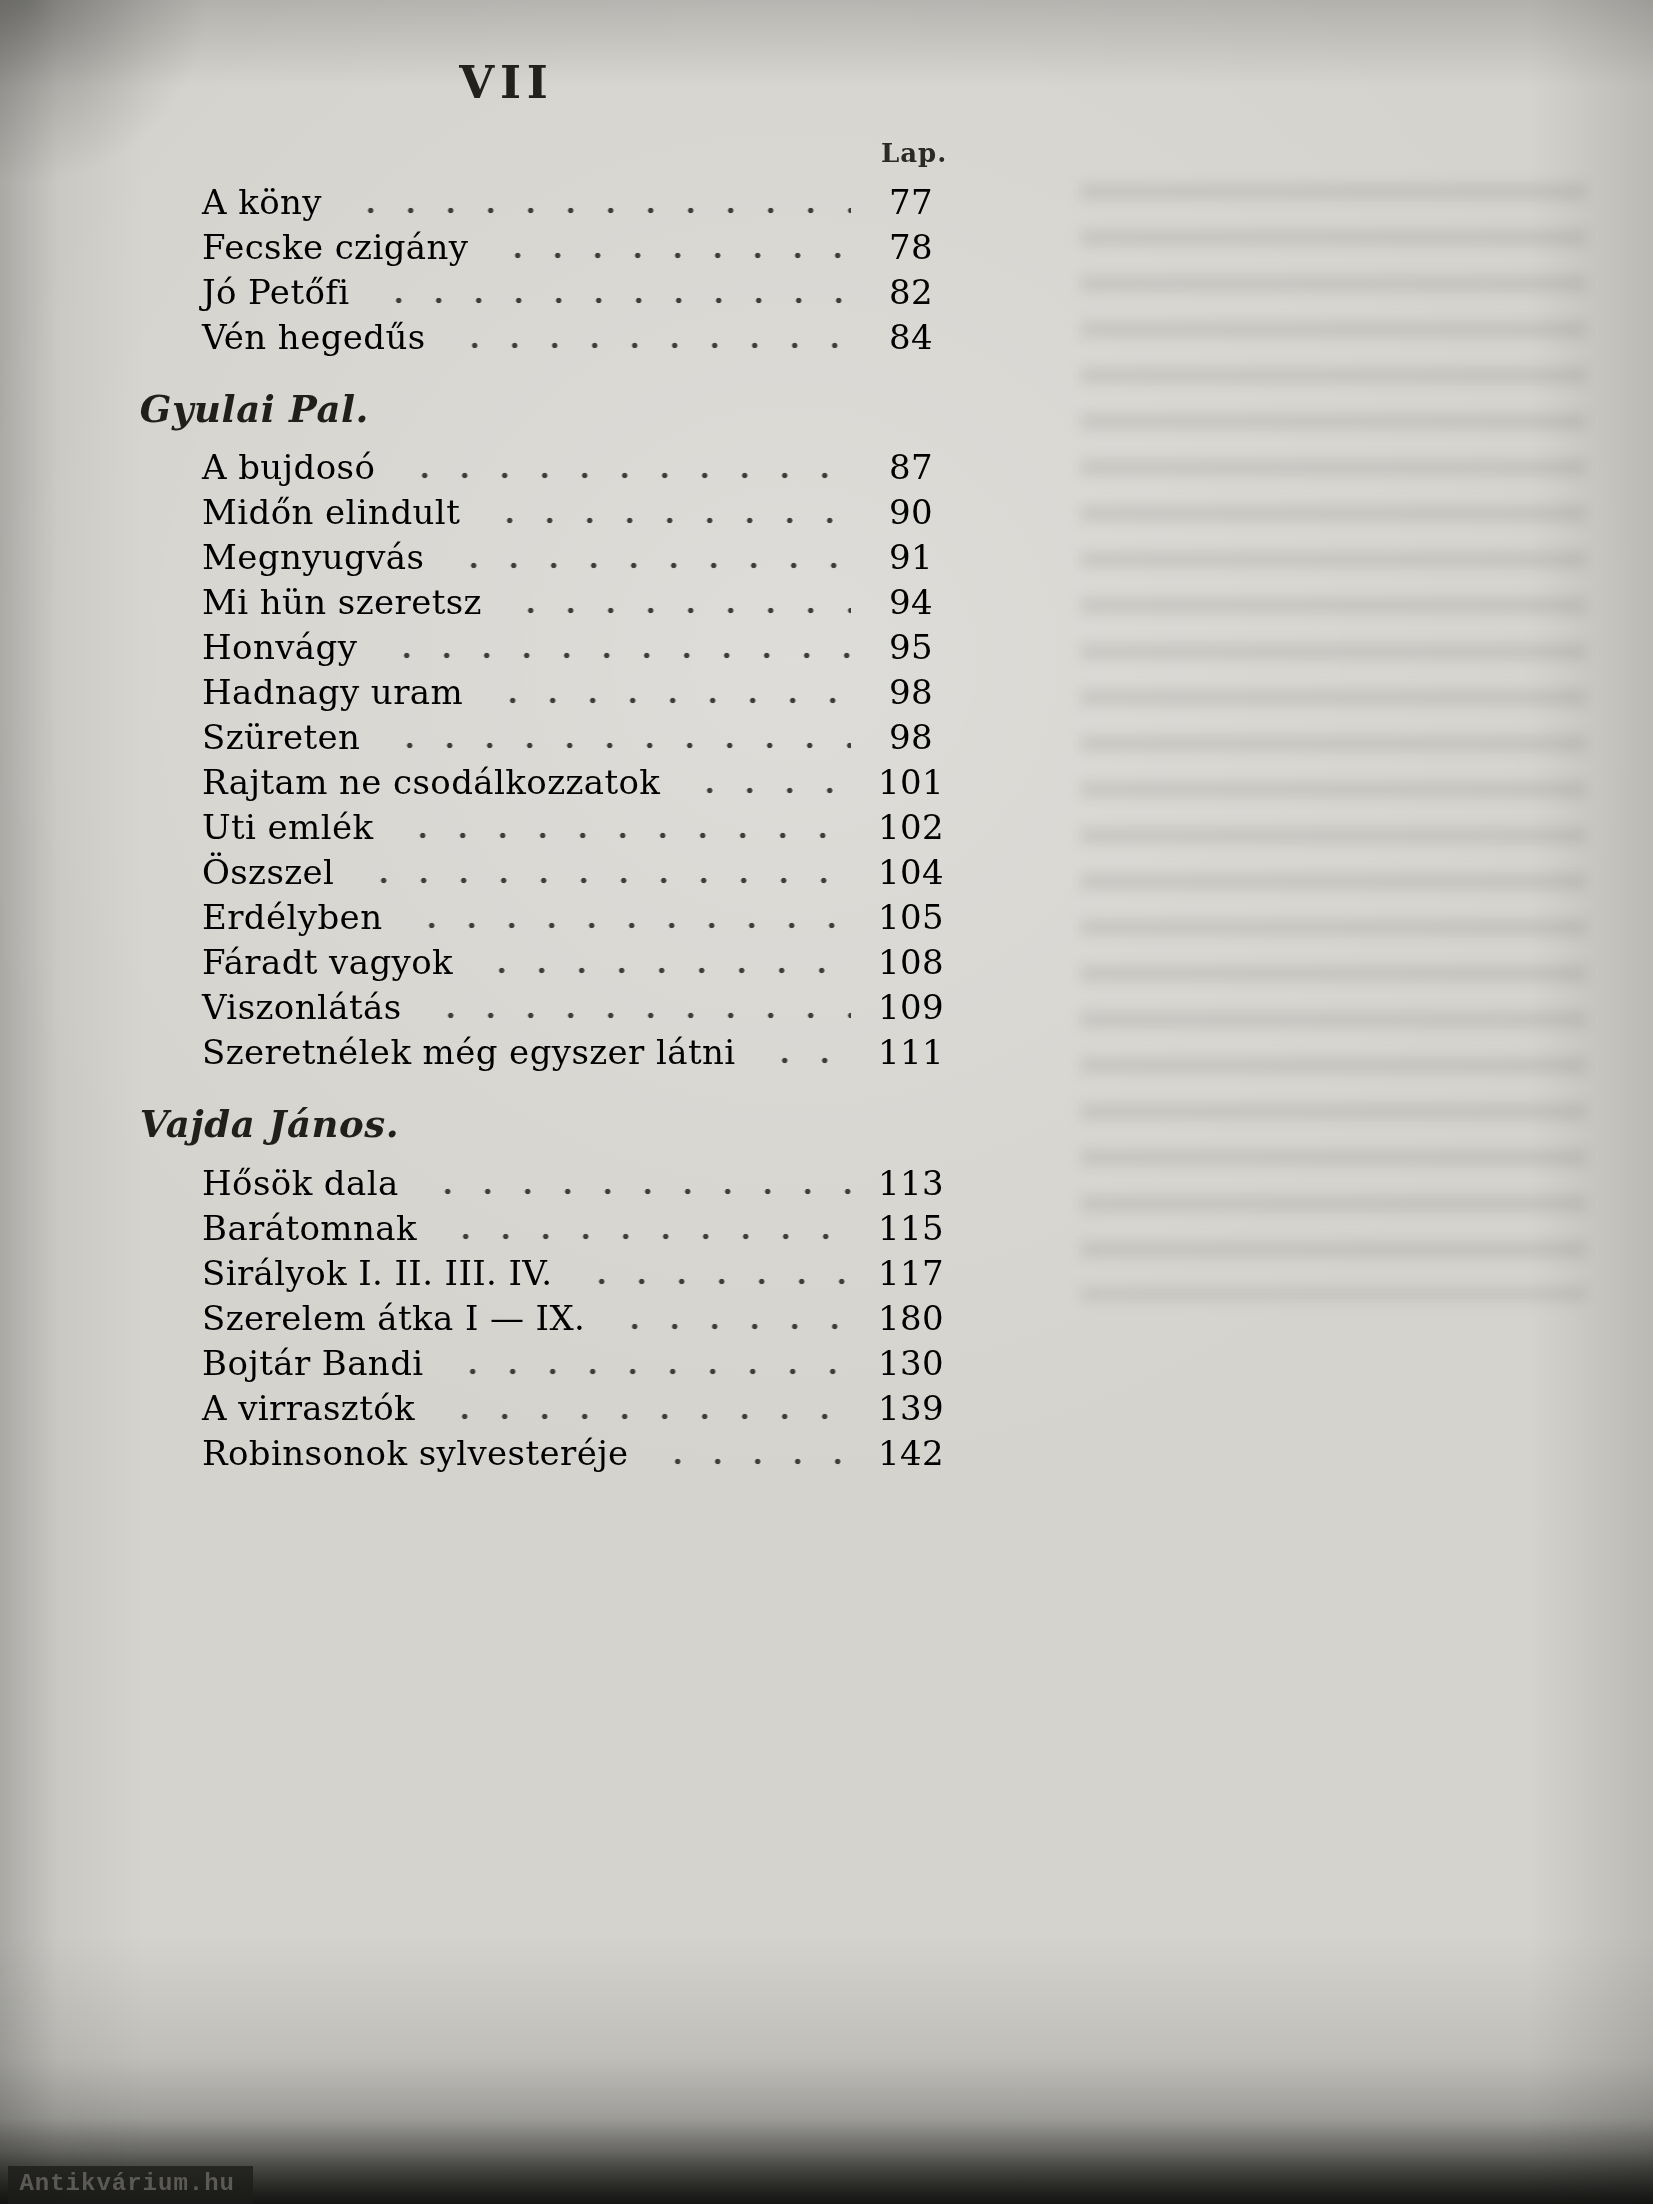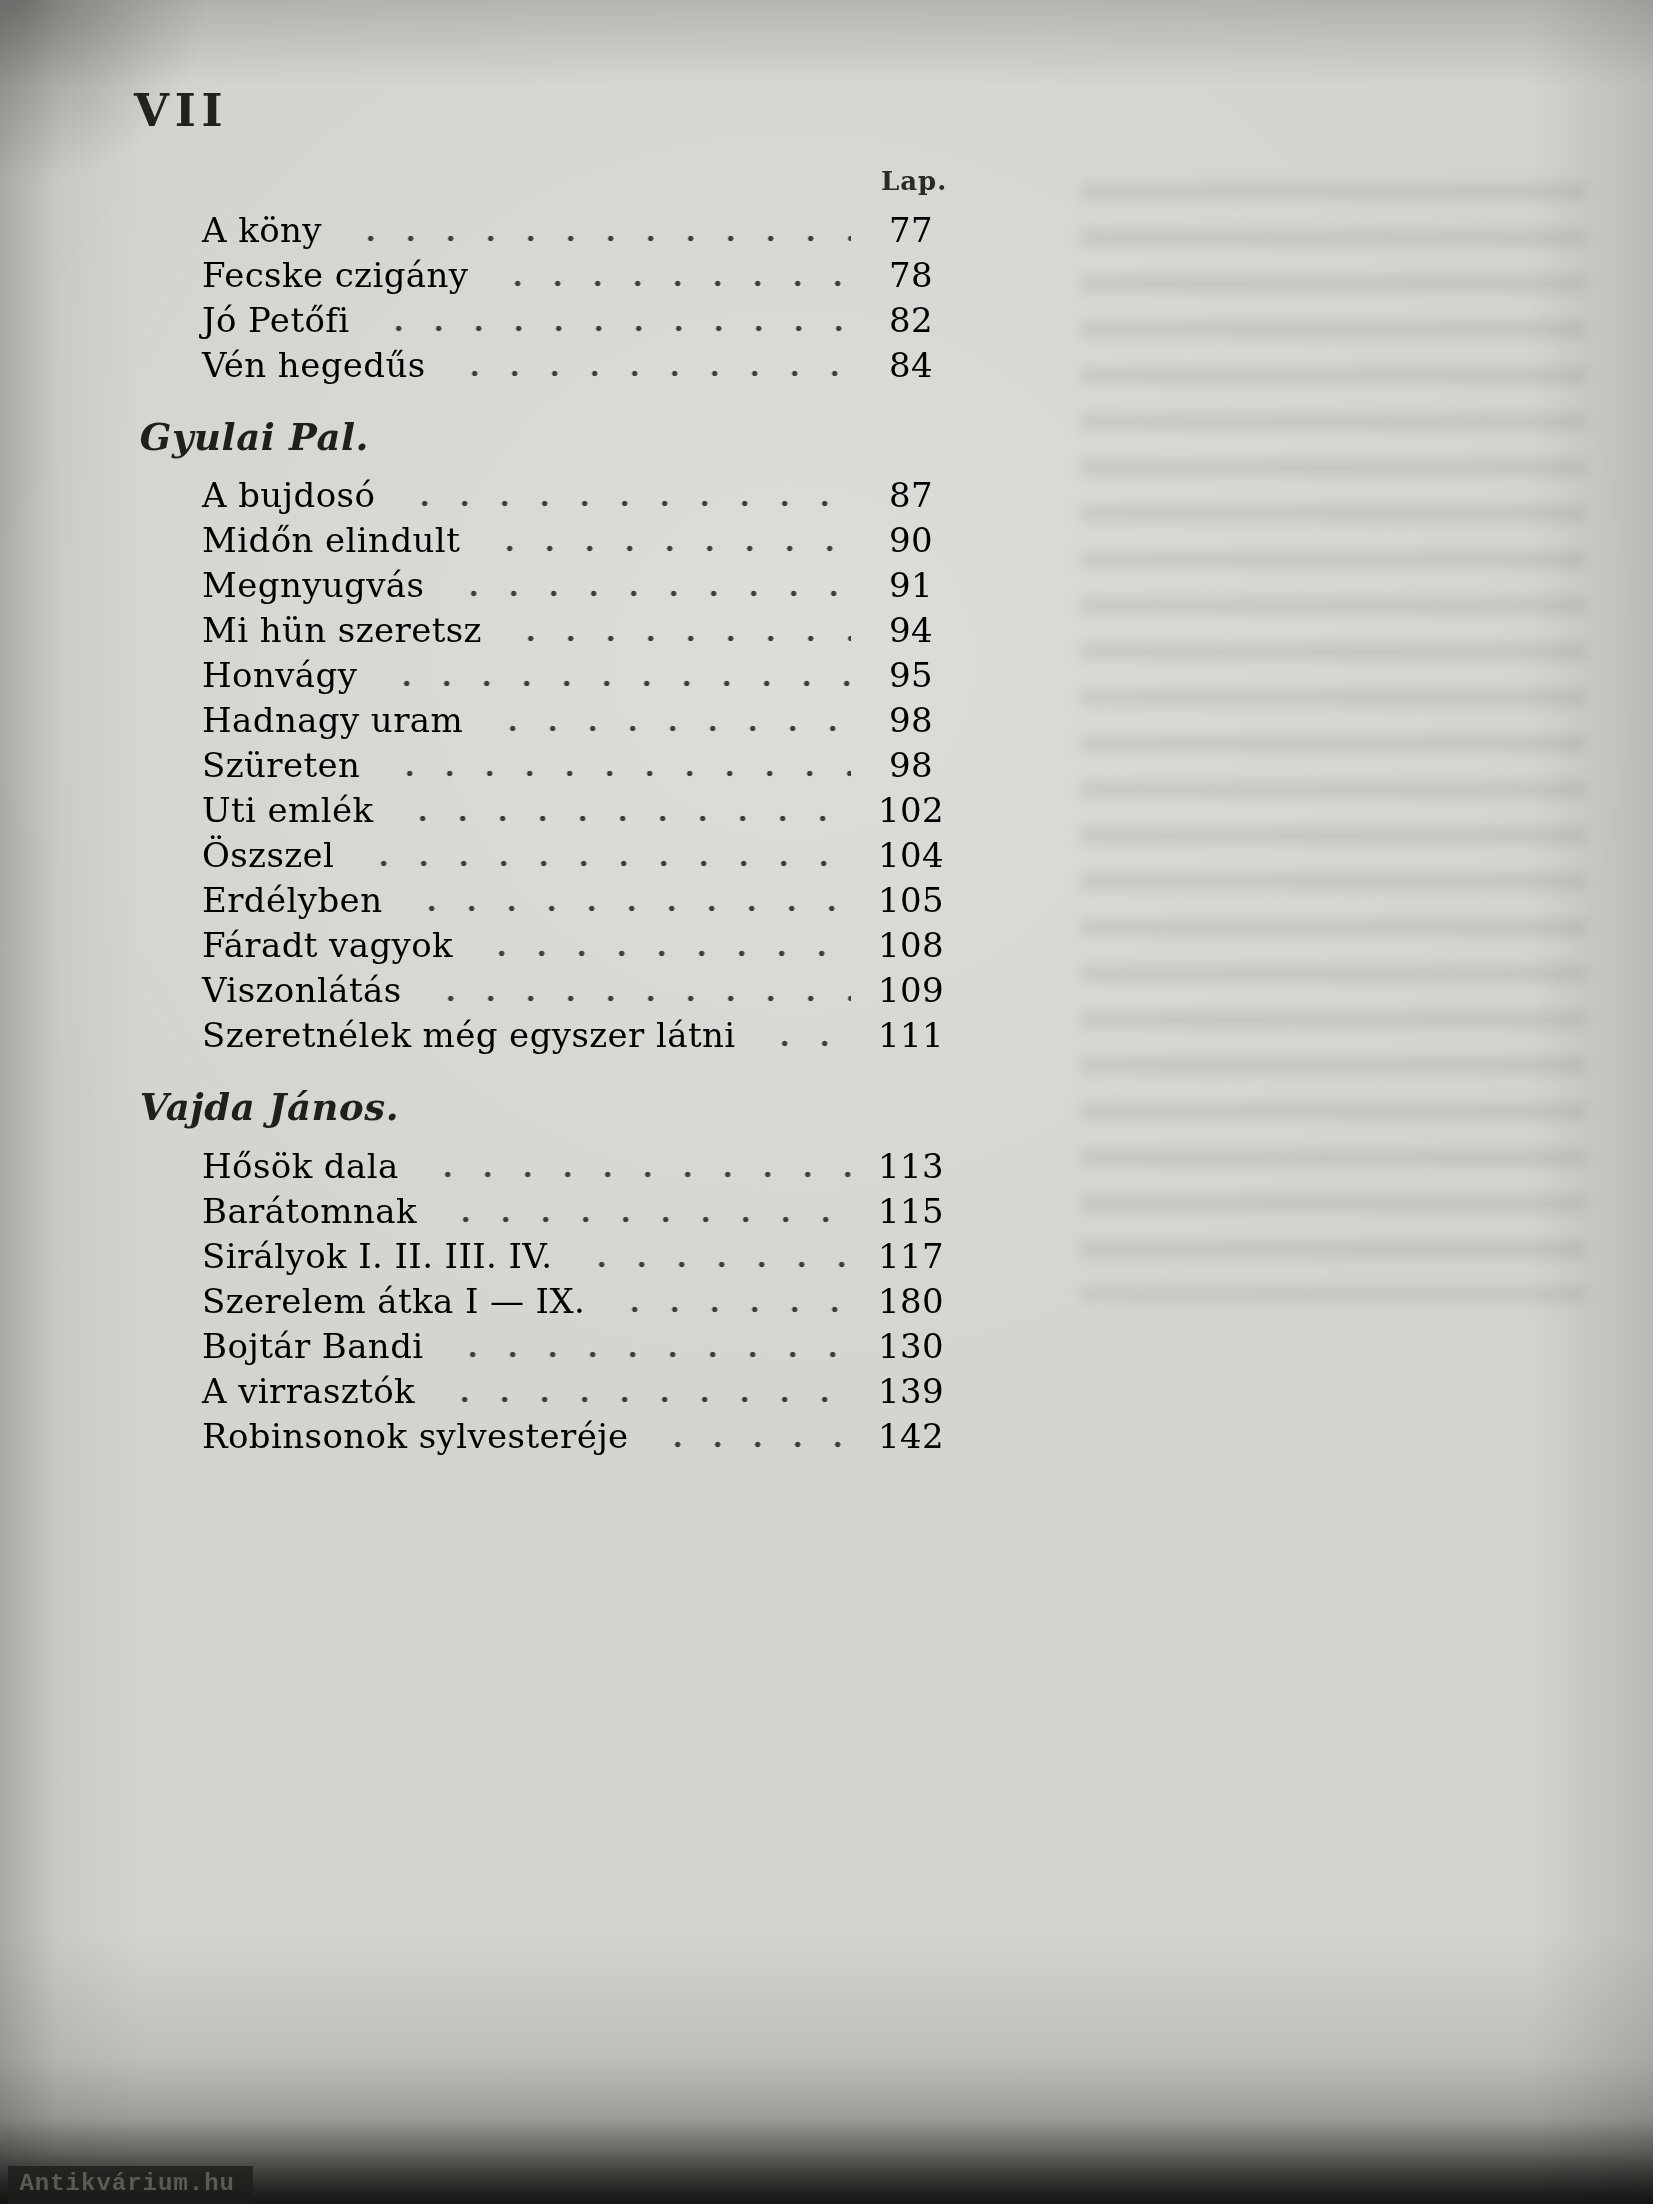--- a/index.html
+++ b/index.html
@@ -25,24 +25,23 @@
     background:repeating-linear-gradient(to bottom, rgba(96,95,92,0.16) 0 14.6px, rgba(0,0,0,0) 14.6px 46px);
     filter:blur(6.8px);
     pointer-events:none;
   }
   .content{
     position:absolute;left:134px;top:56px;width:823px;
     color:#27262 4;
     color:#282724;
   }
   .roman{
-    text-align:left;font-weight:bold;font-size:45px;letter-spacing:5.8px;
+    text-align:center;font-weight:bold;font-size:45px;letter-spacing:5.8px;
     color:#22211e;
     margin-right:78px;
-    margin-top:28px;
   }
   .lap-header{
     text-align:right;font-size:26px;font-weight:bold;letter-spacing:1px;
     color:#2b2a27;margin-top:29px;padding-right:9.7px;
   }
   .toc{margin-top:13.6px;}
   .entry{
     display:flex;align-items:baseline;height:45px;
     font-size:34px;letter-spacing:0.4px;color:#000000;
     padding-left:68px;
@@ -143,20 +142,25 @@
         <span class="title">Hadnagy uram</span>
         <span class="dots"></span>
         <span class="pagenum">98</span>
       </div>
       <div class="entry">
         <span class="title">Szüreten</span>
         <span class="dots"></span>
         <span class="pagenum">98</span>
       </div>
       <div class="entry">
+        <span class="title">Rajtam ne csodálkozzatok</span>
+        <span class="dots"></span>
+        <span class="pagenum">101</span>
+      </div>
+      <div class="entry">
         <span class="title">Uti emlék</span>
         <span class="dots"></span>
         <span class="pagenum">102</span>
       </div>
       <div class="entry">
         <span class="title">Öszszel</span>
         <span class="dots"></span>
         <span class="pagenum">104</span>
       </div>
       <div class="entry">

